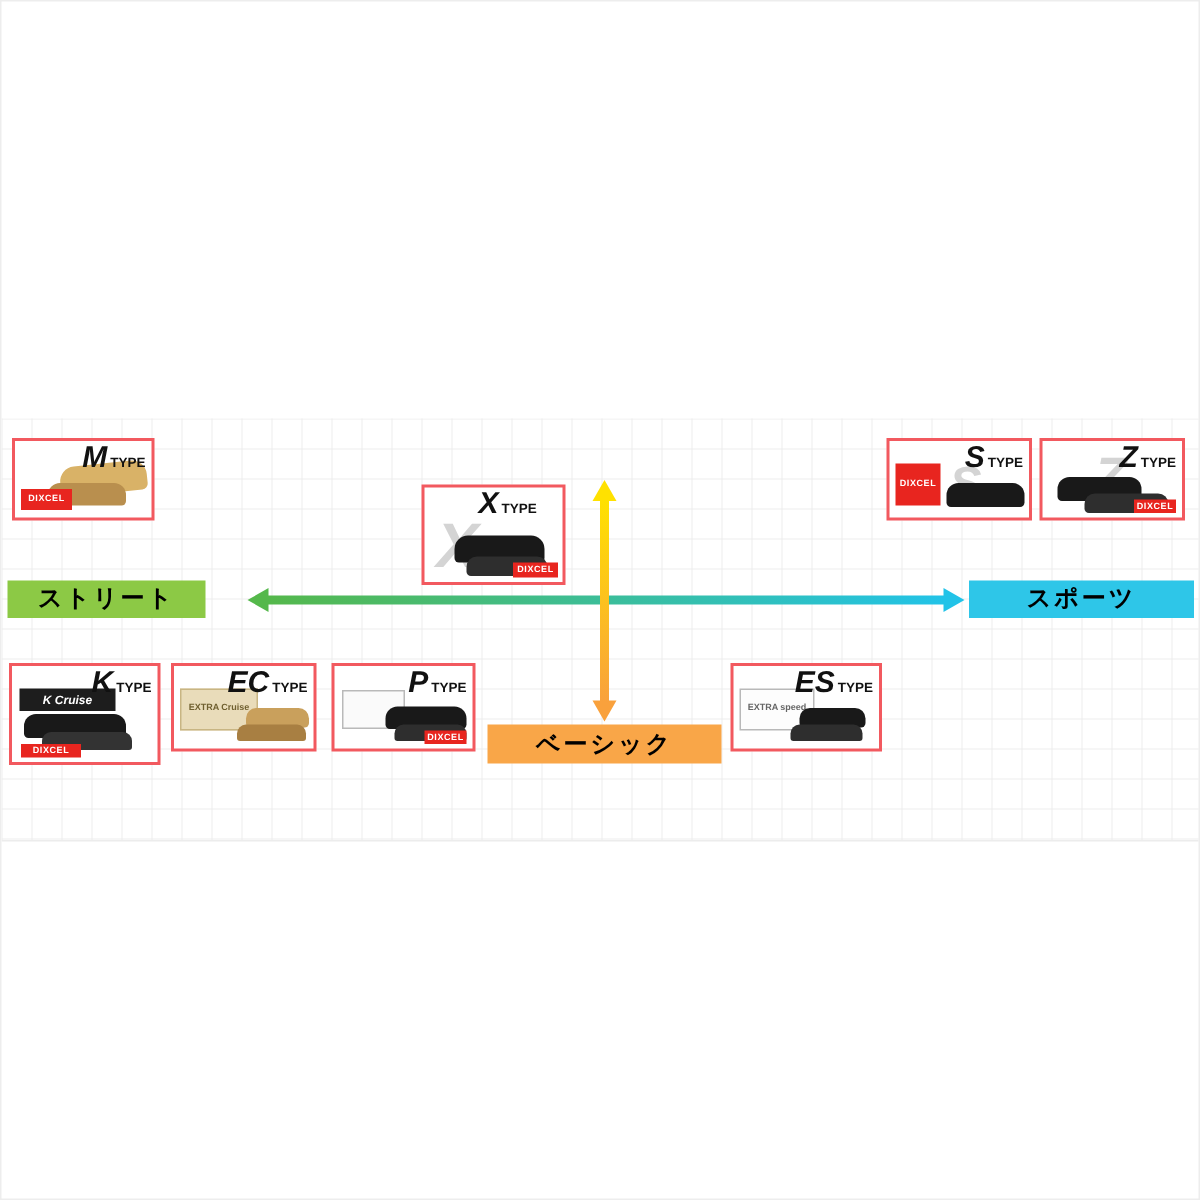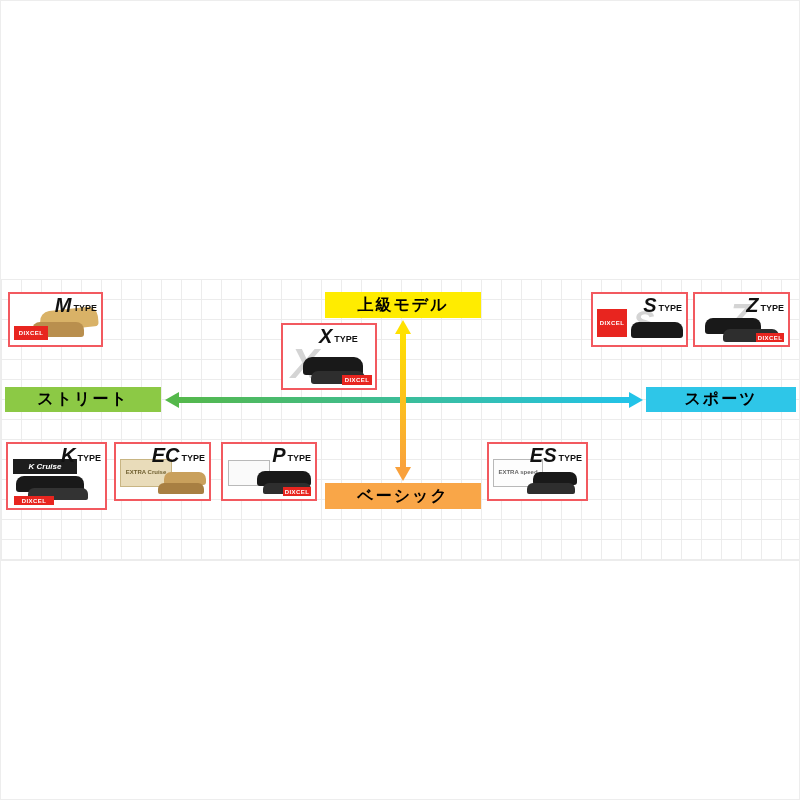--- a/index.html
+++ b/index.html
@@ -17,21 +17,21 @@
     background-size:20px 20px;
     border-right:1px solid #ececec;border-bottom:1px solid #ececec;
   }
   
   .axis{
     position:absolute;z-index:2;display:flex;align-items:center;justify-content:center;
     font-size:16px;font-weight:bold;color:#000;letter-spacing:2px;
   }
   .axis-top{left:324px;top:291px;width:156px;height:26px;background:#ffec00;}
   .axis-bottom{left:324px;top:482px;width:156px;height:26px;background:#f9a648;}
-  .axis-left{left:4px;top:386px;width:156px;height:25px;background:#8cc945;}
+  .axis-left{left:4px;top:386px;width:132px;height:25px;background:#8cc945;}
   .axis-right{left:645px;top:386px;width:150px;height:25px;background:#2ec6e8;}
   
   .h-arrow{position:absolute;left:164px;top:391px;width:478px;height:16px;z-index:1;}
   .h-arrow .bar{position:absolute;left:13px;right:13px;top:5px;height:6px;
     background:linear-gradient(to right,#55b84b,#22c3e8);}
   .h-arrow .head-left{position:absolute;left:0;top:0;width:0;height:0;
     border-top:8px solid transparent;border-bottom:8px solid transparent;border-right:14px solid #55b84b;}
   .h-arrow .head-right{position:absolute;right:0;top:0;width:0;height:0;
     border-top:8px solid transparent;border-bottom:8px solid transparent;border-left:14px solid #22c3e8;}
   
@@ -112,21 +112,20 @@
     <div class="head-left"></div>
     <div class="bar"></div>
     <div class="head-right"></div>
   </div>
   <div class="v-arrow">
     <div class="head-up"></div>
     <div class="bar"></div>
     <div class="head-down"></div>
   </div>
 
-  <div class="axis axis-top">上級モデル</div>
   <div class="axis axis-bottom">ベーシック</div>
   <div class="axis axis-left">ストリート</div>
   <div class="axis axis-right">スポーツ</div>
 
   <div class="card p-m">
     <div class="card-label">
       <span class="letter">M</span>
         <span class="tword">TYPE</span>
     </div>
     <div class="brand">DIXCEL</div>

